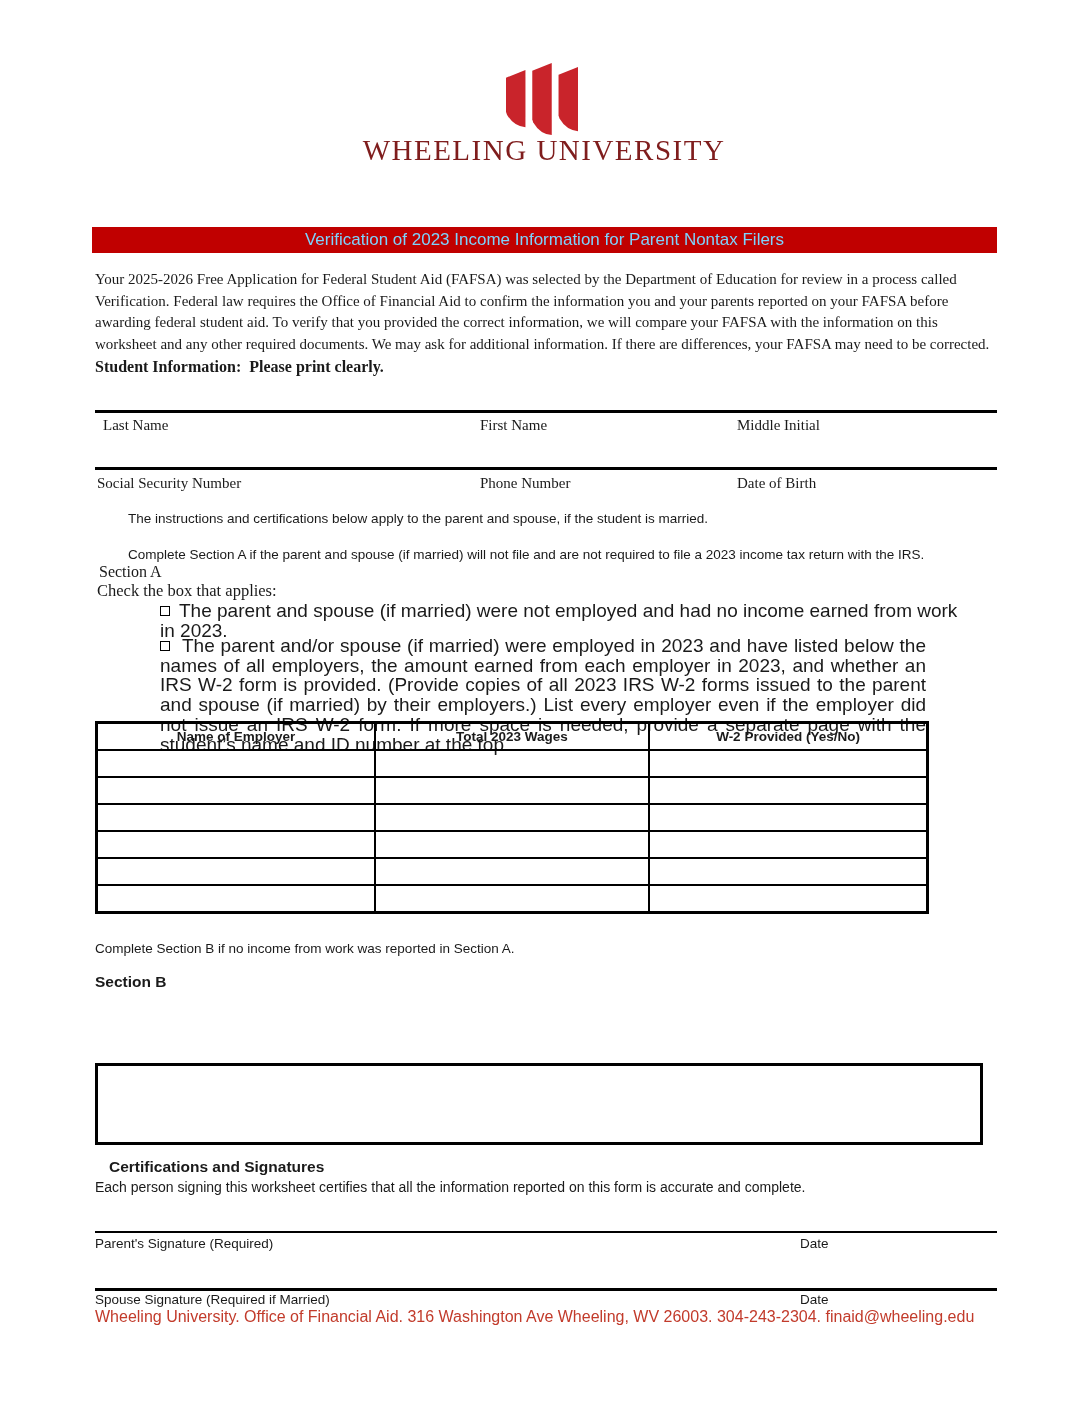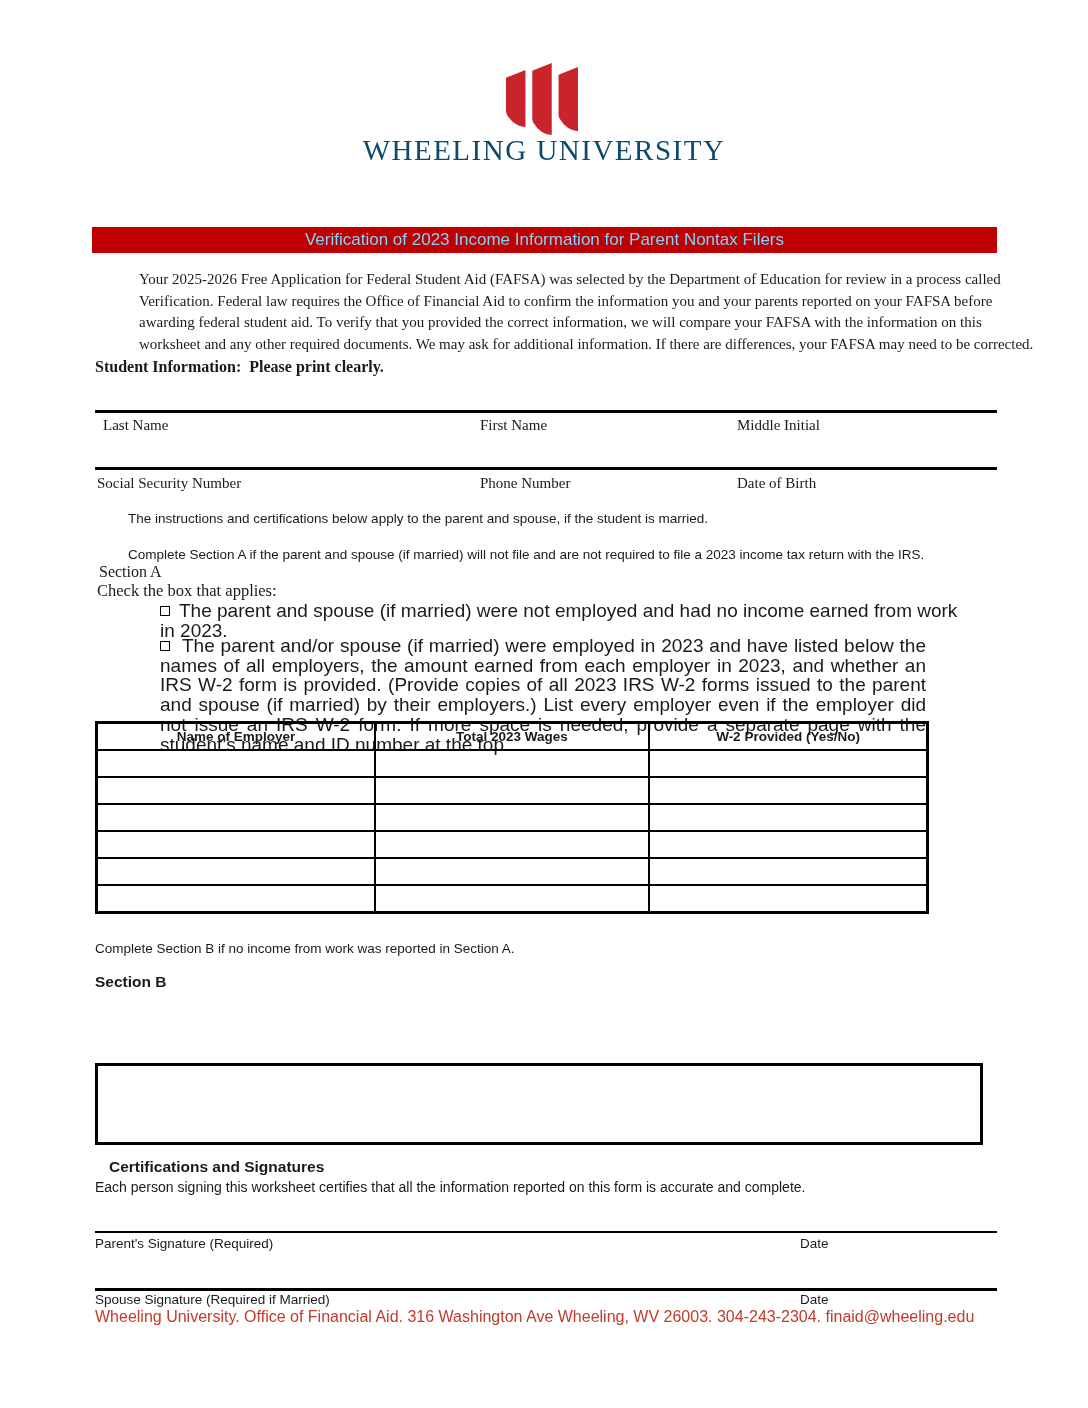--- a/index.html
+++ b/index.html
@@ -18,34 +18,34 @@
     overflow:hidden;
   }
   .abs{position:absolute;}
   .sans{font-family:"Liberation Sans",sans-serif;}
 
   
   .logo-mark{left:506px;top:62px;width:72px;height:80px;color:var(--logo-red);}
   .logo-text{
     left:0;top:134px;width:1088px;text-align:center;
     font-family:"Liberation Serif",serif;
-    font-size:29px;letter-spacing:1.5px;color:#0c4a6e;
+    font-size:29px;letter-spacing:1.5px;color:#7f1d1d;
   }
 
   
   .title-bar{
     left:92px;top:227px;width:905px;height:26px;
     background:var(--accent-red);color:#7dd3fc;
     text-align:center;line-height:26px;font-size:17px;
   }
 
   .intro{
     left:95px;top:269px;width:899px;
     font-family:"Liberation Serif",serif;
-    font-size:15px;line-height:21.6px;margin-left:44px;
+    font-size:15px;line-height:21.6px;
   }
 
   .student-heading{left:95px;top:358px;font-family:"Liberation Serif",serif;font-weight:bold;font-size:16px;}
 
   .rule{background:#000;height:3px;width:902px;left:95px;}
   .rule-1{top:410px;}
   .rule-2{top:467px;}
   .f-label{font-family:"Liberation Serif",serif;font-size:15px;}
 
   .instr{font-size:13.5px;}

